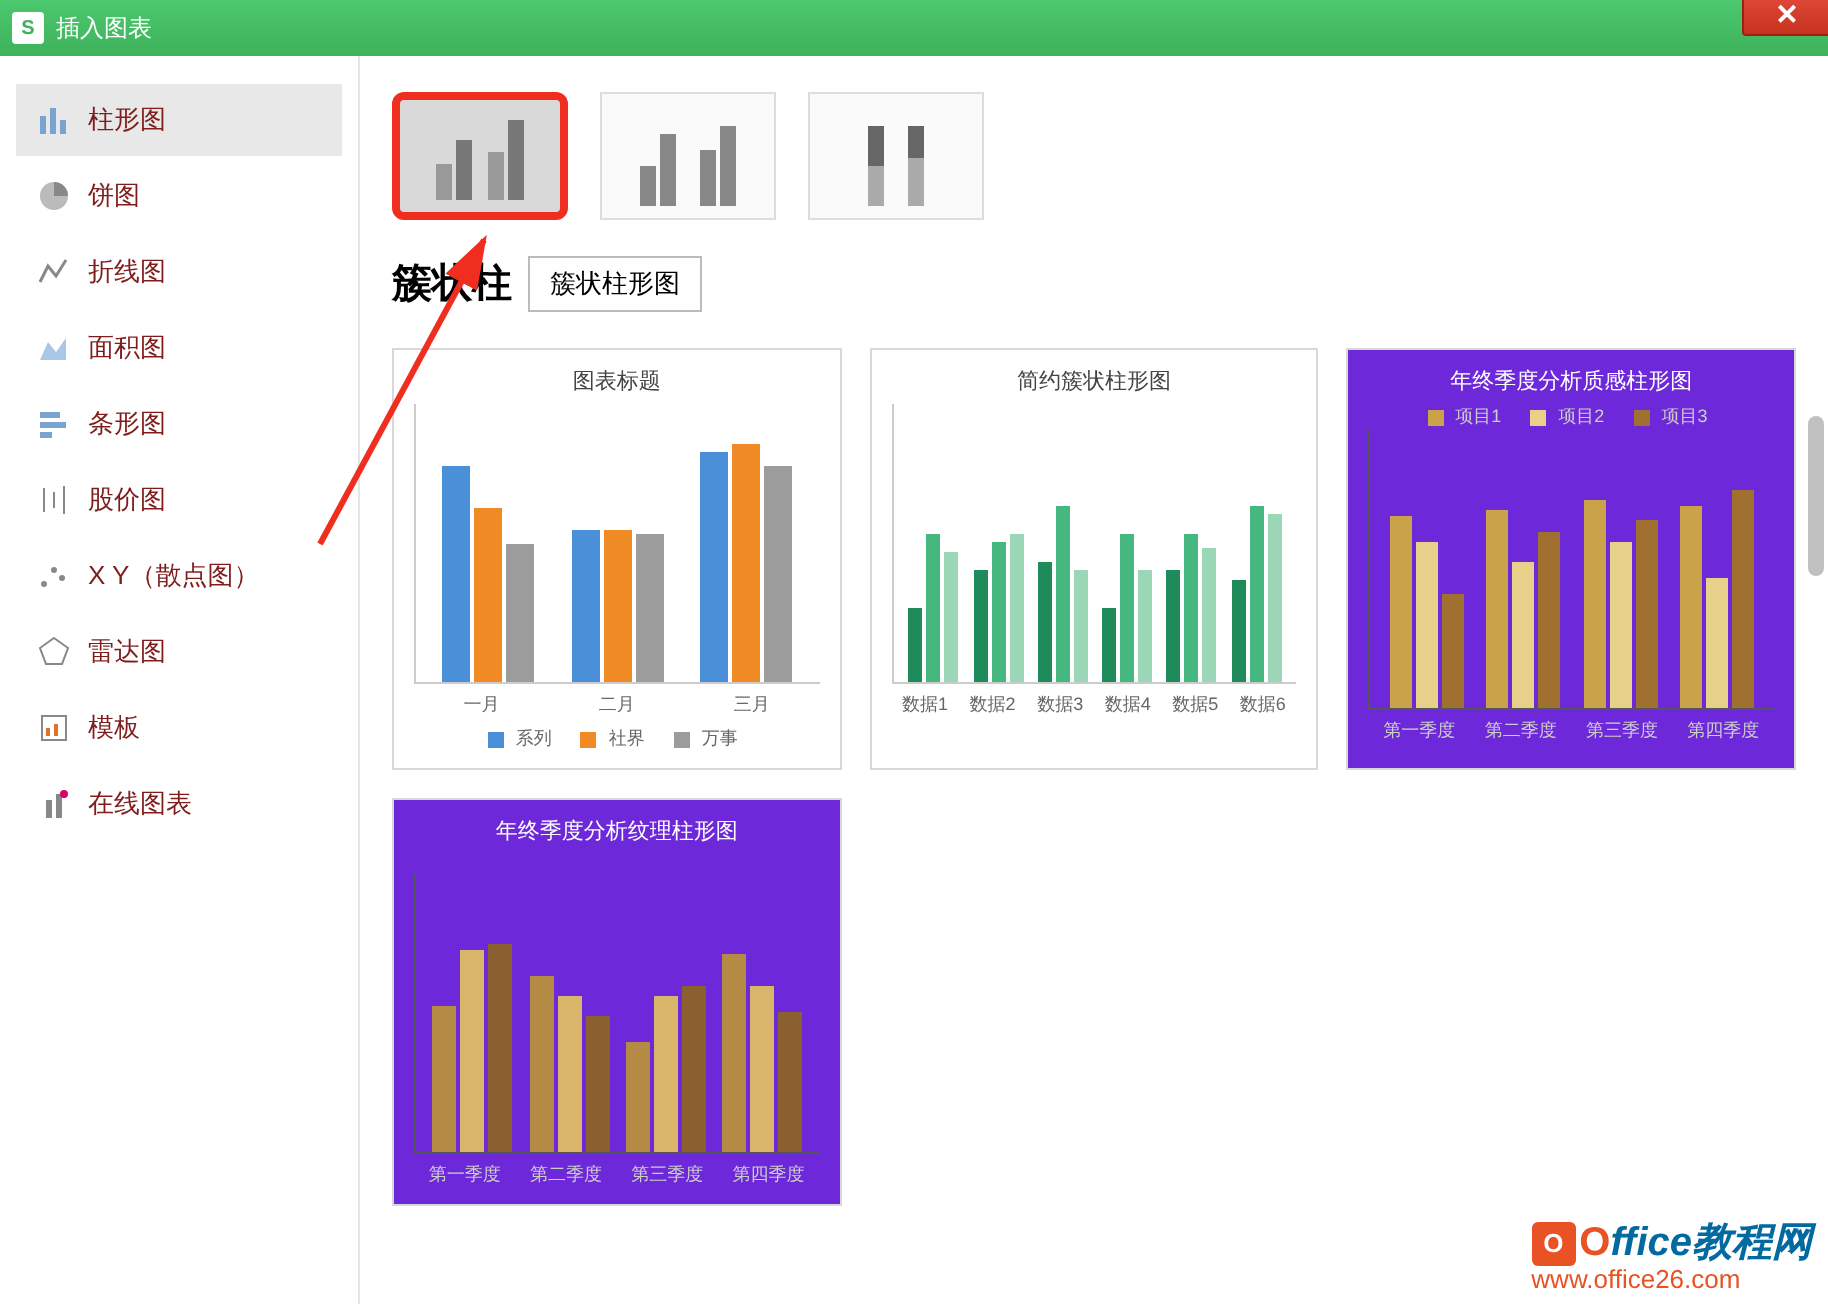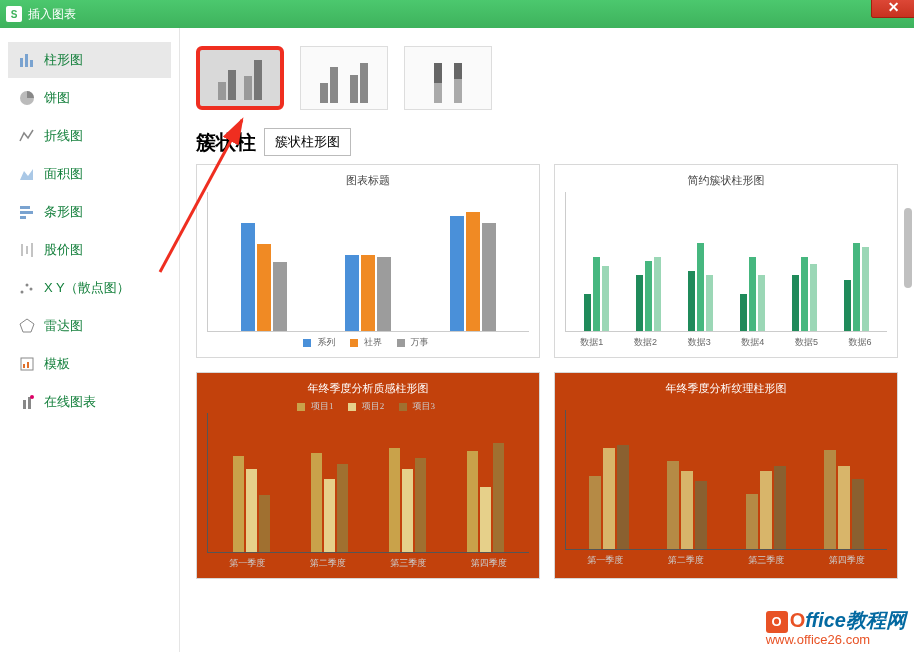--- a/index.html
+++ b/index.html
@@ -55,21 +55,21 @@
     .sidebar {
       width: 180px;
       padding: 14px 8px;
       border-right: 1px solid #e5e5e5;
     }
     .side-item {
       display: flex;
       align-items: flex-start;
       padding: 9px 10px;
       font-size: 13px;
-      color: #15803d;
+      color: #7f1d1d;
       cursor: pointer;
       margin-bottom: 2px;
     }
     .side-item.selected { background: #e8e8e8; }
     .side-item .sicon {
       width: 18px; height: 18px;
       margin-right: 8px;
       display: flex; align-items: center; justify-content: center;
     }
     .content {
@@ -95,50 +95,50 @@
       background: #fafafa;
       position: relative;
     }
     .subtype.selected {
       border: 4px solid #ef2e20;
       border-radius: 6px;
       background: #d9d9d9;
     }
     .subtype .bar { width: 8px; background: #888; }
     .title-row {
-      display: flex; align-items: center; gap: 8px; margin-bottom: 8px;
+      display: flex; gap: 8px; margin-bottom: 18px;
     }
     .big-title { font-size: 20px; font-weight: bold; color: #000; }
     .tooltip-box {
       border: 1px solid #bbb;
       padding: 4px 10px;
       background: #fff;
       font-size: 13px;
     }
     .preview-grid {
       display: grid;
-      grid-template-columns: 1fr 1fr;
+      grid-template-columns: 1fr 1fr 1fr;
       gap: 14px;
     }
     .preview {
       border: 1px solid #d8d8d8;
       padding: 8px 10px;
       background: #fff;
     }
-    .preview.dark { background: #c2410c; color: #ddd; }
+    .preview.dark { background: #6d28d9; color: #ddd; }
     .ptitle { text-align: center; font-size: 11px; margin-bottom: 4px; color: #444; }
     .dark .ptitle { color: #fff; }
     .chartbox { height: 140px; display: flex; align-items: flex-end; justify-content: space-around; border-left: 1px solid #ccc; border-bottom: 1px solid #ccc; padding: 4px 4px 0 4px; position: relative; }
     .dark .chartbox { border-color: #555; }
     .group { display: flex; align-items: flex-end; gap: 2px; }
     .cbar { width: 8px; }
     .xlabels { display: flex; justify-content: space-around; font-size: 9px; color: #666; margin-top: 4px; }
     .dark .xlabels { color: #ccc; }
     .legend { text-align: center; font-size: 9px; color: #666; margin-top: 4px; }
-    .dark .legend { color: #ccc; font-family: Liberation Serif, serif; }
+    .dark .legend { color: #ccc; }
     .legend span { margin: 0 4px; }
     .sq { display: inline-block; width: 8px; height: 8px; margin-right: 2px; vertical-align: middle; }
     .watermark {
       position: absolute;
       right: 8px; bottom: 6px;
       font-size: 20px;
       font-weight: bold;
       line-height: 1;
       text-align: left;
     }
@@ -303,20 +303,25 @@
               <div class="cbar" style="height: 75.8333px; width: 14px; background: rgb(74, 144, 217);"></div>
               <div class="cbar" style="height: 75.8333px; width: 14px; background: rgb(240, 138, 36);"></div>
               <div class="cbar" style="height: 73.6667px; width: 14px; background: rgb(156, 156, 156);"></div>
             </div>
             <div class="group">
               <div class="cbar" style="height: 114.833px; width: 14px; background: rgb(74, 144, 217);"></div>
               <div class="cbar" style="height: 119.167px; width: 14px; background: rgb(240, 138, 36);"></div>
               <div class="cbar" style="height: 108.333px; width: 14px; background: rgb(156, 156, 156);"></div>
             </div>
           </div>
+        <div class="xlabels">
+            <span>一月</span>
+            <span>二月</span>
+            <span>三月</span>
+          </div>
         <div class="legend">
           <span><i class="sq" style="background:#4a90d9"></i><span>系列</span></span>
           <span><i class="sq" style="background:#f08a24"></i><span>社界</span></span>
           <span><i class="sq" style="background:#9c9c9c"></i><span>万事</span></span>
         </div>
       </div>
 
       <div class="preview">
         <div class="ptitle">简约簇状柱形图</div>
         <div class="chartbox" id="chart2">

